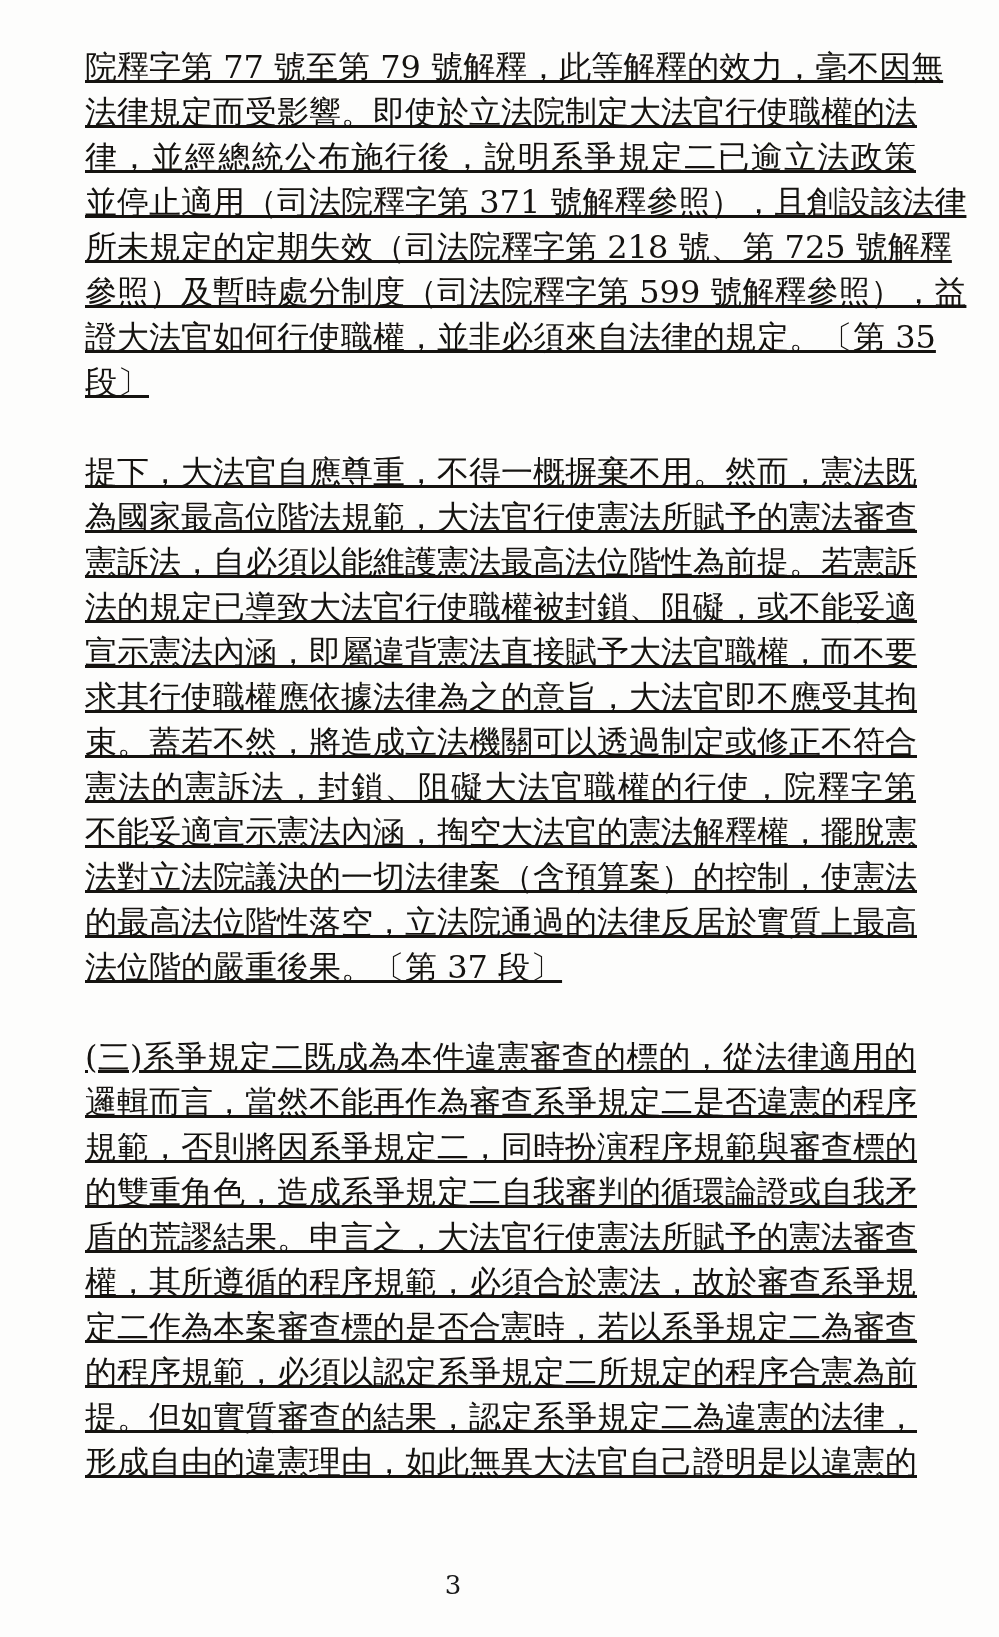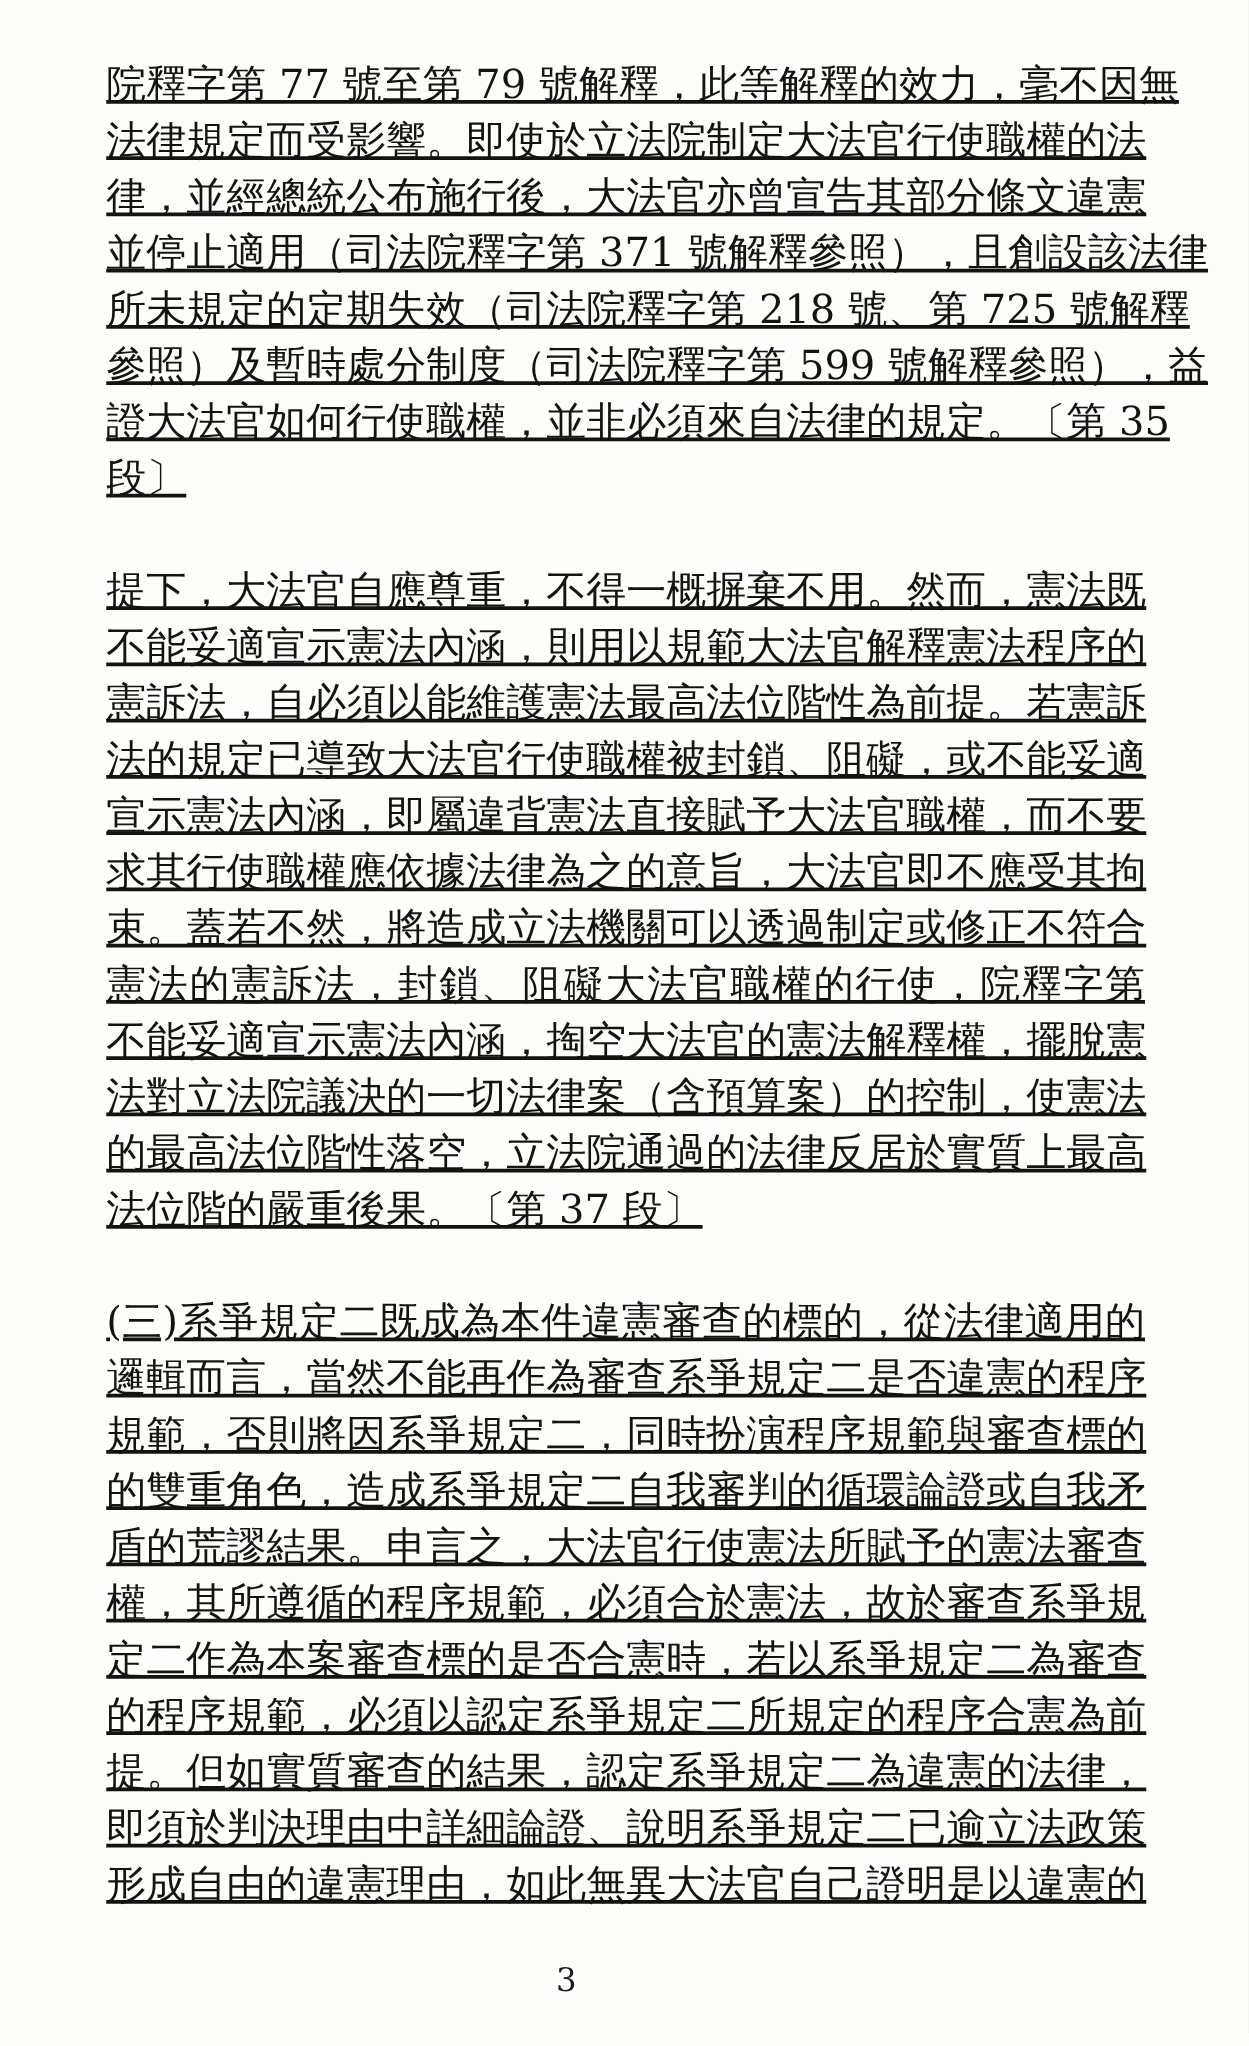--- a/index.html
+++ b/index.html
@@ -52,31 +52,31 @@
 </style>
 </head>
 <body>
 
 <div class="doc-page">
   <div class="text-block">
 
     <section class="paragraph">
       <div class="line">院釋字第 77 號至第 79 號解釋，此等解釋的效力，毫不因無</div>
       <div class="line">法律規定而受影響。即使於立法院制定大法官行使職權的法</div>
-      <div class="line">律，並經總統公布施行後，大法官亦曾宣告其部分條文違憲</div>
+      <div class="line">律，並經總統公布施行後，說明系爭規定二已逾立法政策</div>
       <div class="line">並停止適用（司法院釋字第 371 號解釋參照），且創設該法律</div>
       <div class="line">所未規定的定期失效（司法院釋字第 218 號、第 725 號解釋</div>
       <div class="line">參照）及暫時處分制度（司法院釋字第 599 號解釋參照），益</div>
       <div class="line">證大法官如何行使職權，並非必須來自法律的規定。〔第 35</div>
       <div class="line short">段〕</div>
     </section>
 
     <section class="paragraph">
       <div class="line">提下，大法官自應尊重，不得一概摒棄不用。然而，憲法既</div>
-      <div class="line">不能妥適宣示憲法內涵，則用以規範大法官解釋憲法程序的</div>
+      <div class="line">為國家最高位階法規範，大法官行使憲法所賦予的憲法審查</div>
       <div class="line">憲訴法，自必須以能維護憲法最高法位階性為前提。若憲訴</div>
       <div class="line">法的規定已導致大法官行使職權被封鎖、阻礙，或不能妥適</div>
       <div class="line">宣示憲法內涵，即屬違背憲法直接賦予大法官職權，而不要</div>
       <div class="line">求其行使職權應依據法律為之的意旨，大法官即不應受其拘</div>
       <div class="line">束。蓋若不然，將造成立法機關可以透過制定或修正不符合</div>
       <div class="line">憲法的憲訴法，封鎖、阻礙大法官職權的行使，院釋字第</div>
       <div class="line">不能妥適宣示憲法內涵，掏空大法官的憲法解釋權，擺脫憲</div>
       <div class="line">法對立法院議決的一切法律案（含預算案）的控制，使憲法</div>
       <div class="line">的最高法位階性落空，立法院通過的法律反居於實質上最高</div>
       <div class="line short">法位階的嚴重後果。〔第 37 段〕</div>
@@ -85,20 +85,19 @@
     <section class="paragraph">
       <div class="line">(三)系爭規定二既成為本件違憲審查的標的，從法律適用的</div>
       <div class="line">邏輯而言，當然不能再作為審查系爭規定二是否違憲的程序</div>
       <div class="line">規範，否則將因系爭規定二，同時扮演程序規範與審查標的</div>
       <div class="line">的雙重角色，造成系爭規定二自我審判的循環論證或自我矛</div>
       <div class="line">盾的荒謬結果。申言之，大法官行使憲法所賦予的憲法審查</div>
       <div class="line">權，其所遵循的程序規範，必須合於憲法，故於審查系爭規</div>
       <div class="line">定二作為本案審查標的是否合憲時，若以系爭規定二為審查</div>
       <div class="line">的程序規範，必須以認定系爭規定二所規定的程序合憲為前</div>
       <div class="line">提。但如實質審查的結果，認定系爭規定二為違憲的法律，</div>
-      <div class="line">即須於判決理由中詳細論證、說明系爭規定二已逾立法政策</div>
       <div class="line">形成自由的違憲理由，如此無異大法官自己證明是以違憲的</div>
     </section>
 
   </div>
 
   <div class="page-number">3</div>
 </div>
 
 </body></html>

